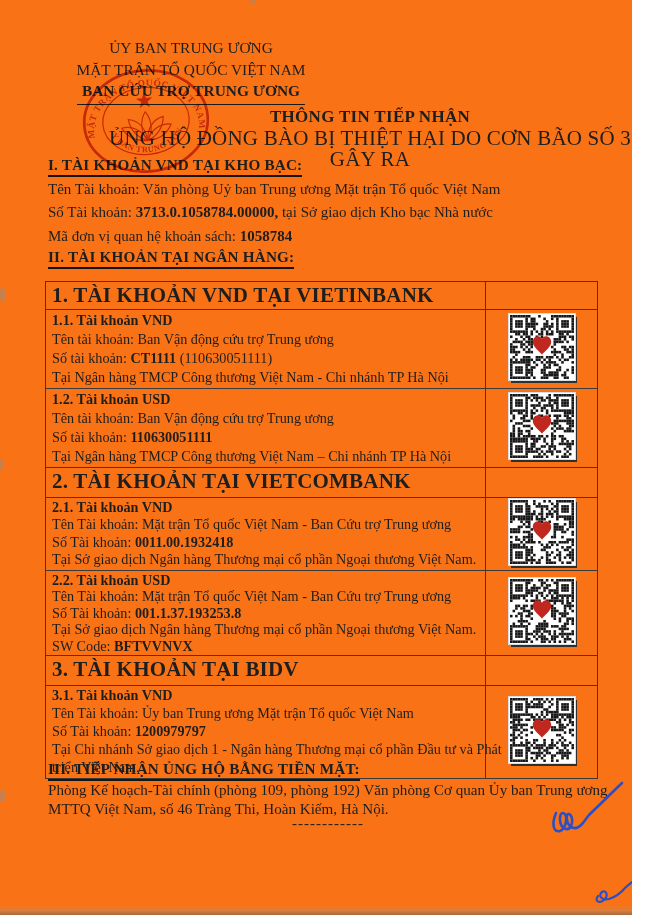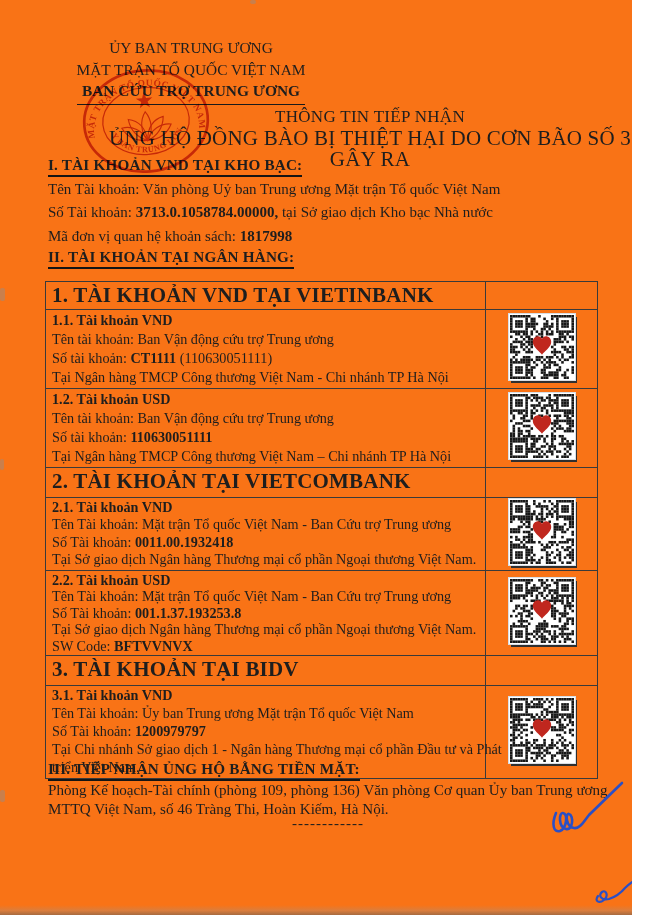--- a/index.html
+++ b/index.html
@@ -6,21 +6,21 @@
   .page{
     position:relative;width:632px;height:915px;overflow:hidden;background:#f97316;
     font-family:"Liberation Serif","DejaVu Serif",serif;color:#1e1e1e;
   }
   .abs{position:absolute;}
   .b{font-weight:700;}
   
   .org-block{left:40px;top:37px;width:302px;text-align:center;font-size:15.4px;line-height:21.5px;}
   .org-underlined{display:inline-block;border-bottom:1.6px solid #1a1a1a;padding:0 5px 2px 5px;font-weight:700;}
   .title-block{left:95px;top:106px;width:550px;text-align:center;}
-  .doc-title{font-size:17px;font-weight:400;letter-spacing:.3px;line-height:21px;}
+  .doc-title{font-size:17px;font-weight:700;letter-spacing:.3px;line-height:21px;}
   .doc-subtitle{font-size:21px;letter-spacing:.2px;line-height:21px;margin-top:1px;}
   
   .sec-heading{left:48px;font-size:15.2px;font-weight:700;letter-spacing:.2px;}
   .sec-heading span{display:inline-block;border-bottom:2px solid #141414;padding-bottom:1px;}
   .plain-line{left:48px;font-size:15px;line-height:19px;width:575px;white-space:nowrap;}
   
   .bank-table{position:absolute;left:45px;top:281px;width:552px;border-collapse:collapse;table-layout:fixed;}
   .bank-table td{border:1.5px solid #3a3a3a;padding:1px 6px;vertical-align:top;}
   .bank-table col.c-info{width:440px;}
   .bank-table col.c-qr{width:112px;}
@@ -63,21 +63,21 @@
   <div class="abs title-block">
     <div class="doc-title">THÔNG TIN TIẾP NHẬN</div>
     <div class="doc-subtitle">ỦNG HỘ ĐỒNG BÀO BỊ THIỆT HẠI DO CƠN BÃO SỐ 3 GÂY RA</div>
   </div>
 
   <div class="abs plain-line" style="top:180px;" id="t-line-0"><span>Tên Tài khoản: Văn phòng Uỷ ban Trung ương Mặt trận Tổ quốc Việt Nam</span></div>
   <div class="abs sec-heading" style="top:156px;">
     <span>I. TÀI KHOẢN VND TẠI KHO BẠC:</span>
   </div>
   <div class="abs plain-line" style="top:203px;" id="t-line-1"><span>Số Tài khoản: </span><span class="b">3713.0.1058784.00000,</span><span> tại Sở giao dịch Kho bạc Nhà nước</span></div>
-  <div class="abs plain-line" style="top:227px;" id="t-line-2"><span>Mã đơn vị quan hệ khoản sách: </span><span class="b">1817998</span></div>
+  <div class="abs plain-line" style="top:227px;" id="t-line-2"><span>Mã đơn vị quan hệ khoản sách: </span><span class="b">1058784</span></div>
 
   <div class="abs sec-heading" style="top:248px;">
     <span>II. TÀI KHOẢN TẠI NGÂN HÀNG:</span>
   </div>
 
   <table class="bank-table">
     <colgroup>
         <col class="c-info">
         <col class="c-qr">
       </colgroup>
@@ -1688,21 +1688,21 @@
                 <rect x="47.52" y="63.36" width="2.64" height="2.64" fill="#161616"></rect>
                 <path d="M33 41 C31 38 23.5 33 23.5 27.8 C23.5 24.2 26.2 22 29 22 C30.8 22 32.2 23 33 24.4 C33.8 23 35.2 22 37 22 C39.8 22 42.5 24.2 42.5 27.8 C42.5 33 35 38 33 41 Z" fill="#c0271e"></path>
               </svg></span></td>
         </tr>
       </tbody>
   </table>
 
   <div class="abs sec-heading" style="top:760px;">
     <span>III. TIẾP NHẬN ỦNG HỘ BẰNG TIỀN MẶT:</span>
   </div>
-  <div class="abs cash-line" style="top:781px;">Phòng Kế hoạch-Tài chính (phòng 109, phòng 136) Văn phòng Cơ quan Ủy ban Trung ương</div>
+  <div class="abs cash-line" style="top:781px;">Phòng Kế hoạch-Tài chính (phòng 109, phòng 192) Văn phòng Cơ quan Ủy ban Trung ương</div>
   <div class="abs cash-line" style="top:800px;">MTTQ Việt Nam, số 46 Tràng Thi, Hoàn Kiếm, Hà Nội.</div>
   <div class="abs dashes" style="top:815px;">------------</div>
 
   <svg class="abs stamp" viewBox="0 0 128 106">
     <ellipse cx="64" cy="53" rx="60" ry="49" fill="none" stroke="var(--stamp)" stroke-width="2.6"></ellipse>
     <ellipse cx="64" cy="53" rx="42" ry="32.5" fill="none" stroke="var(--stamp)" stroke-width="1.2"></ellipse>
     <defs>
       <path id="arcTop" d="M 14 68 A 51 41 0 1 1 114 68" fill="none"></path>
       <path id="arcBot" d="M 30.5 66 A 36.5 28.5 0 0 0 97.5 66" fill="none"></path>
     </defs>

